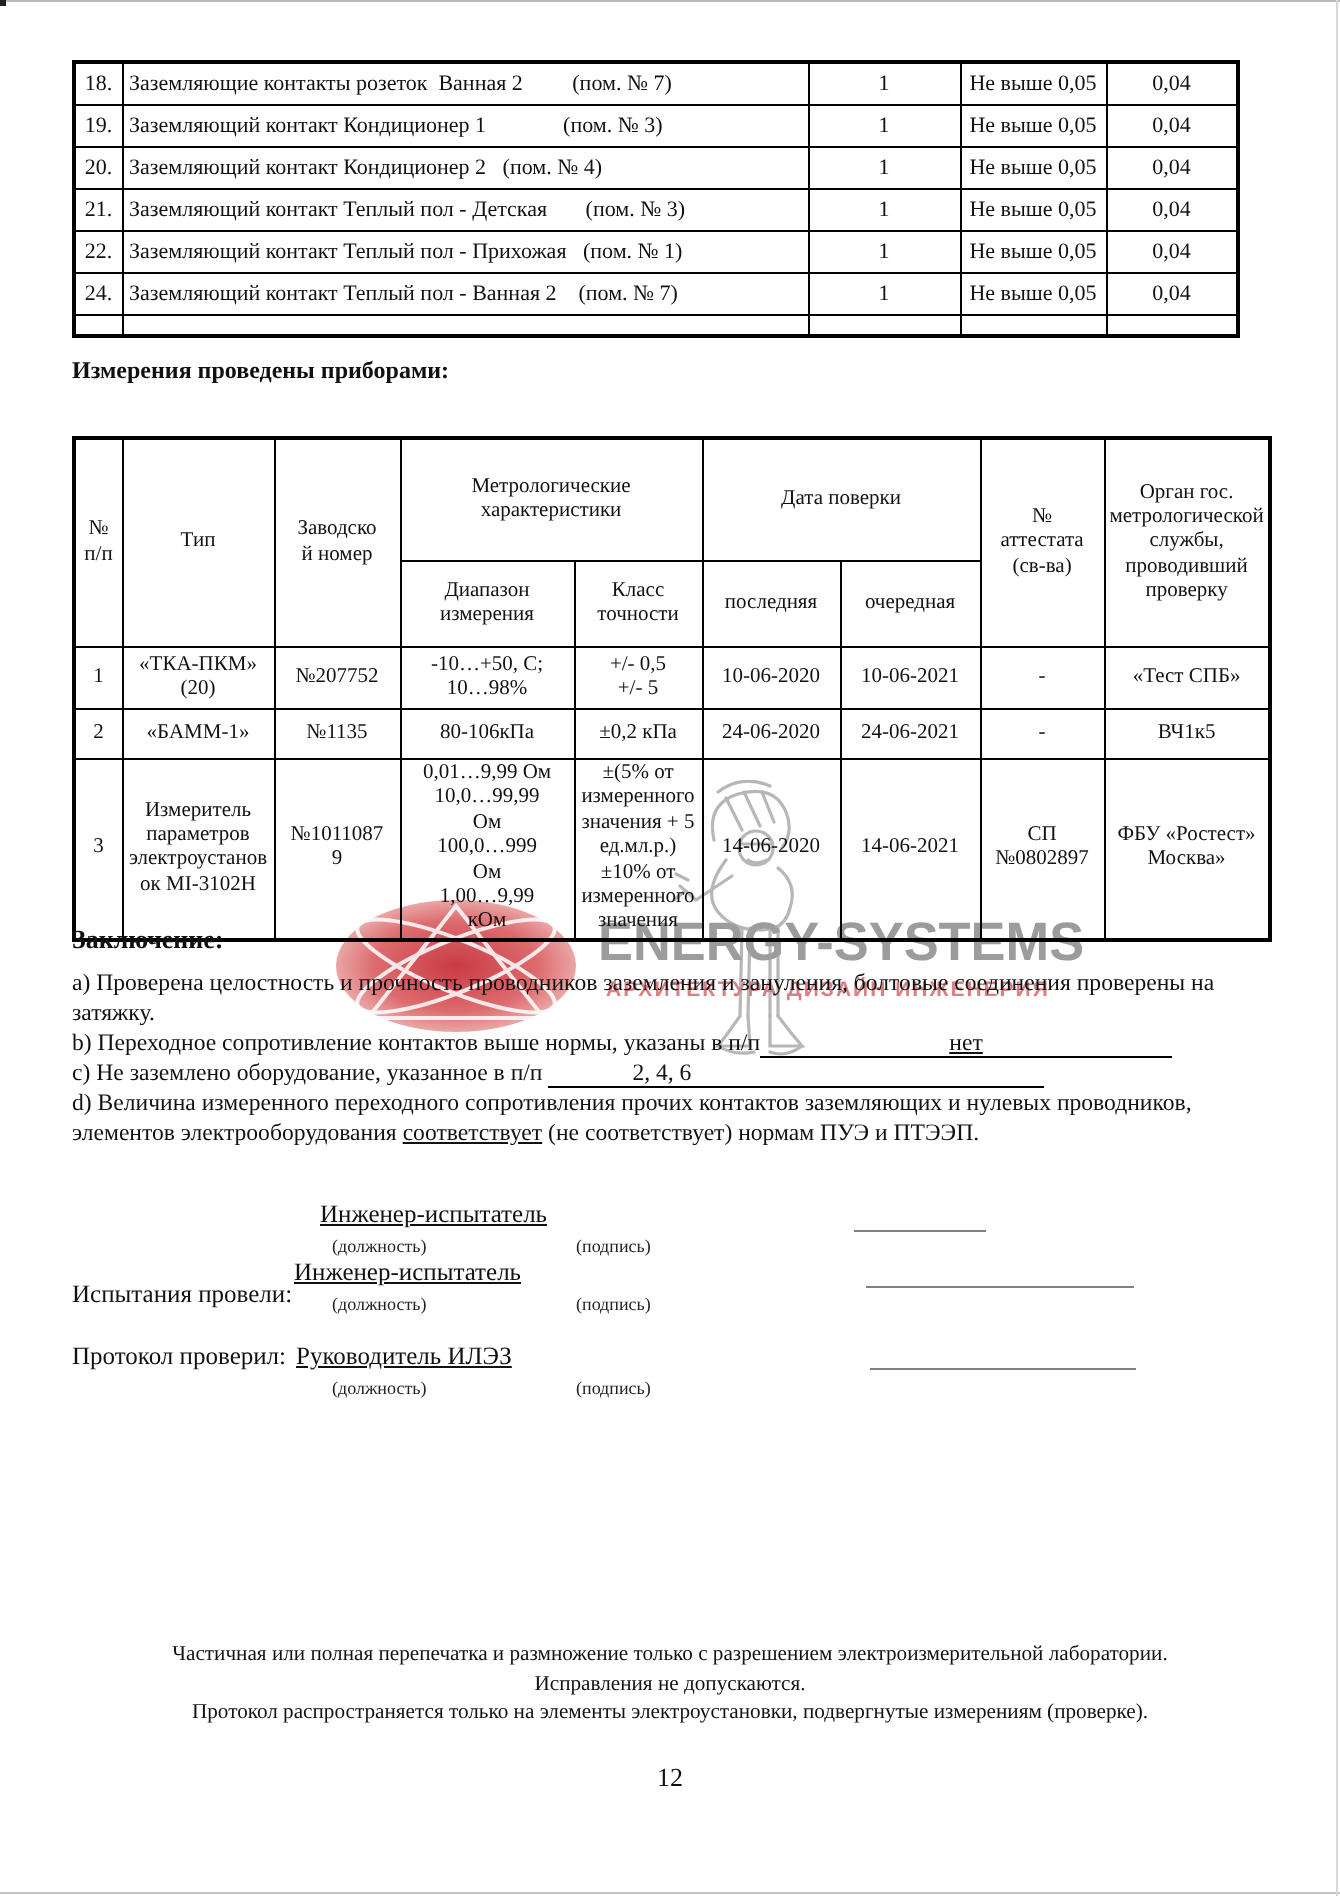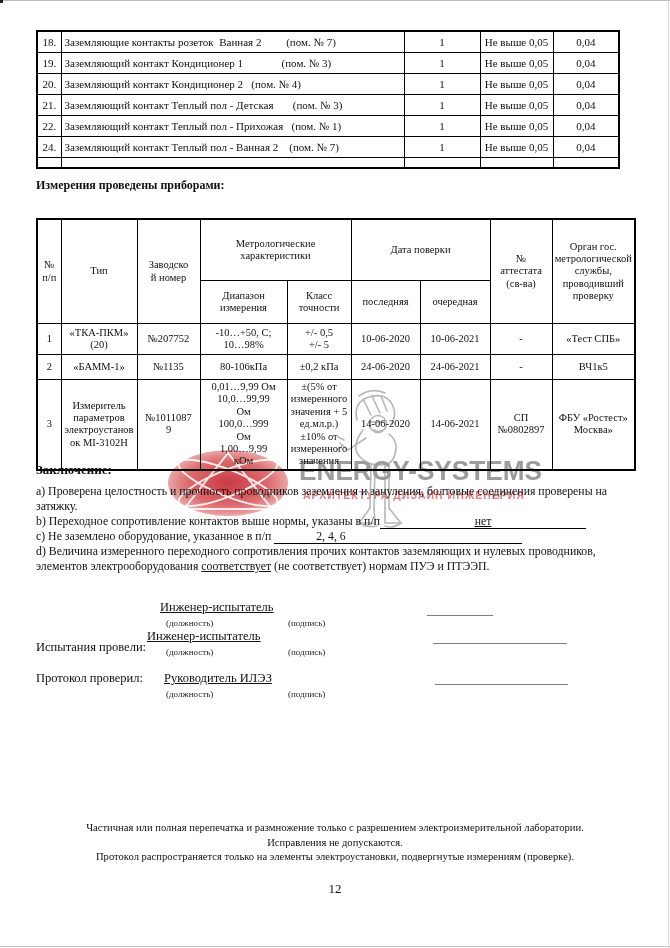--- a/index.html
+++ b/index.html
@@ -293,21 +293,21 @@
     <span class="small-lab" style="left:166px;top:618px;">(должность)</span>
     <span class="small-lab" style="left:288px;top:618px;">(подпись)</span>
     <span class="sig-line" style="left:427px;top:614px;width:66px;"></span>
 
     <span class="job" style="left:147px;top:629px;">Инженер-испытатель</span>
     <span class="small-lab" style="left:166px;top:647px;">(должность)</span>
     <span class="small-lab" style="left:288px;top:647px;">(подпись)</span>
     <span class="sig-line" style="left:433px;top:642px;width:134px;"></span>
 
     <span style="left:36px;top:671px;">Протокол проверил:</span>
-    <span class="job" style="left:164px;top:671px;">Руководитель ИЛЭЗ</span>
+    <span class="job" style="left:148px;top:671px;">Руководитель ИЛЭЗ</span>
     <span class="small-lab" style="left:166px;top:689px;">(должность)</span>
     <span class="small-lab" style="left:288px;top:689px;">(подпись)</span>
     <span class="sig-line" style="left:435px;top:683px;width:133px;"></span>
   </div>
 
   <div class="footer">
     <div>Частичная или полная перепечатка и размножение только с разрешением электроизмерительной лаборатории.</div>
     <div>Исправления не допускаются.</div>
     <div>Протокол распространяется только на элементы электроустановки, подвергнутые измерениям (проверке).</div>
   </div>

